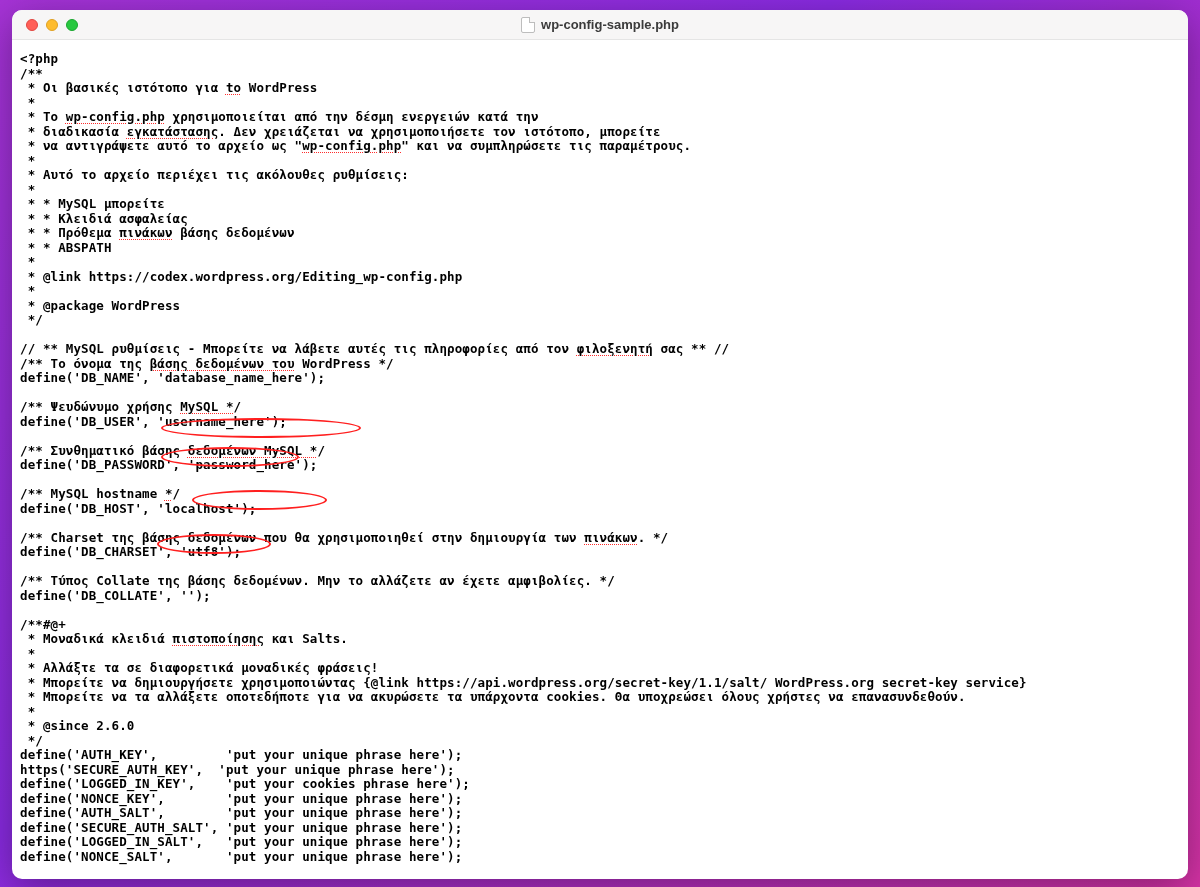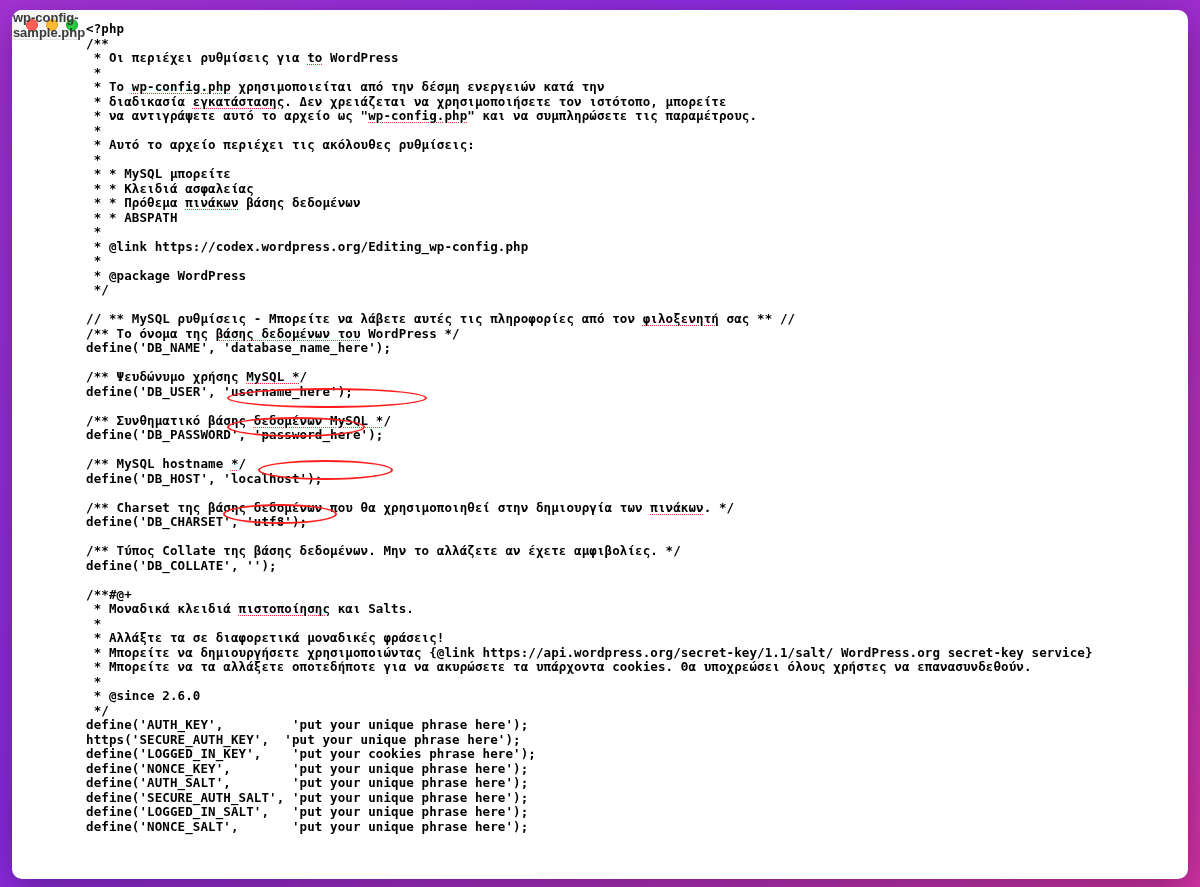--- a/index.html
+++ b/index.html
@@ -10,20 +10,21 @@
     font-family: ui-monospace, Menlo, Monaco, "SF Mono", Consolas, monospace;
     overflow: hidden;
   }
   .window {
     position: absolute;
     top: 10px; left: 12px; right: 12px; bottom: 8px;
     background: #fff;
     border-radius: 10px;
     box-shadow: 0 10px 40px rgba(0,0,0,0.35);
     display: flex;
+    flex-direction: column;
     overflow: hidden;
   }
   .titlebar {
     height: 30px;
     flex: 0 0 30px;
     display: flex;
     align-items: center;
     position: relative;
     border-bottom: 1px solid #e5e5e5;
     background: #f7f6f6;
@@ -109,21 +110,21 @@
     </div>
     <div class="title-center">
       <span class="file-icon"></span>
       <span>wp-config-sample.php</span>
     </div>
   </div>
 
   <div class="content">
 <pre class="code"><span>&lt;?php</span>
 <span>/**</span>
-<span> * Οι περιέχει ρυθμίσεις για </span><span class="spell">to</span><span> WordPress</span>
+<span> * Οι βασικές ιστότοπο για </span><span class="spell">to</span><span> WordPress</span>
 <span> *</span>
 <span> * Το </span><span class="spell">wp-config.php</span><span> χρησιμοποιείται από την δέσμη ενεργειών κατά την</span>
 <span> * διαδικασία </span><span class="spell">εγκατάστασης</span><span>. Δεν χρειάζεται να χρησιμοποιήσετε τον ιστότοπο, μπορείτε</span>
 <span> * να αντιγράψετε αυτό το αρχείο ως "</span><span class="spell">wp-config.php</span><span>" και να συμπληρώσετε τις παραμέτρους.</span>
 <span> *</span>
 <span> * Αυτό το αρχείο περιέχει τις ακόλουθες ρυθμίσεις:</span>
 <span> *</span>
 <span> * * MySQL μπορείτε</span>
 <span> * * Κλειδιά ασφαλείας</span>
 <span> * * Πρόθεμα </span><span class="spell">πινάκων</span><span> βάσης δεδομένων</span>

